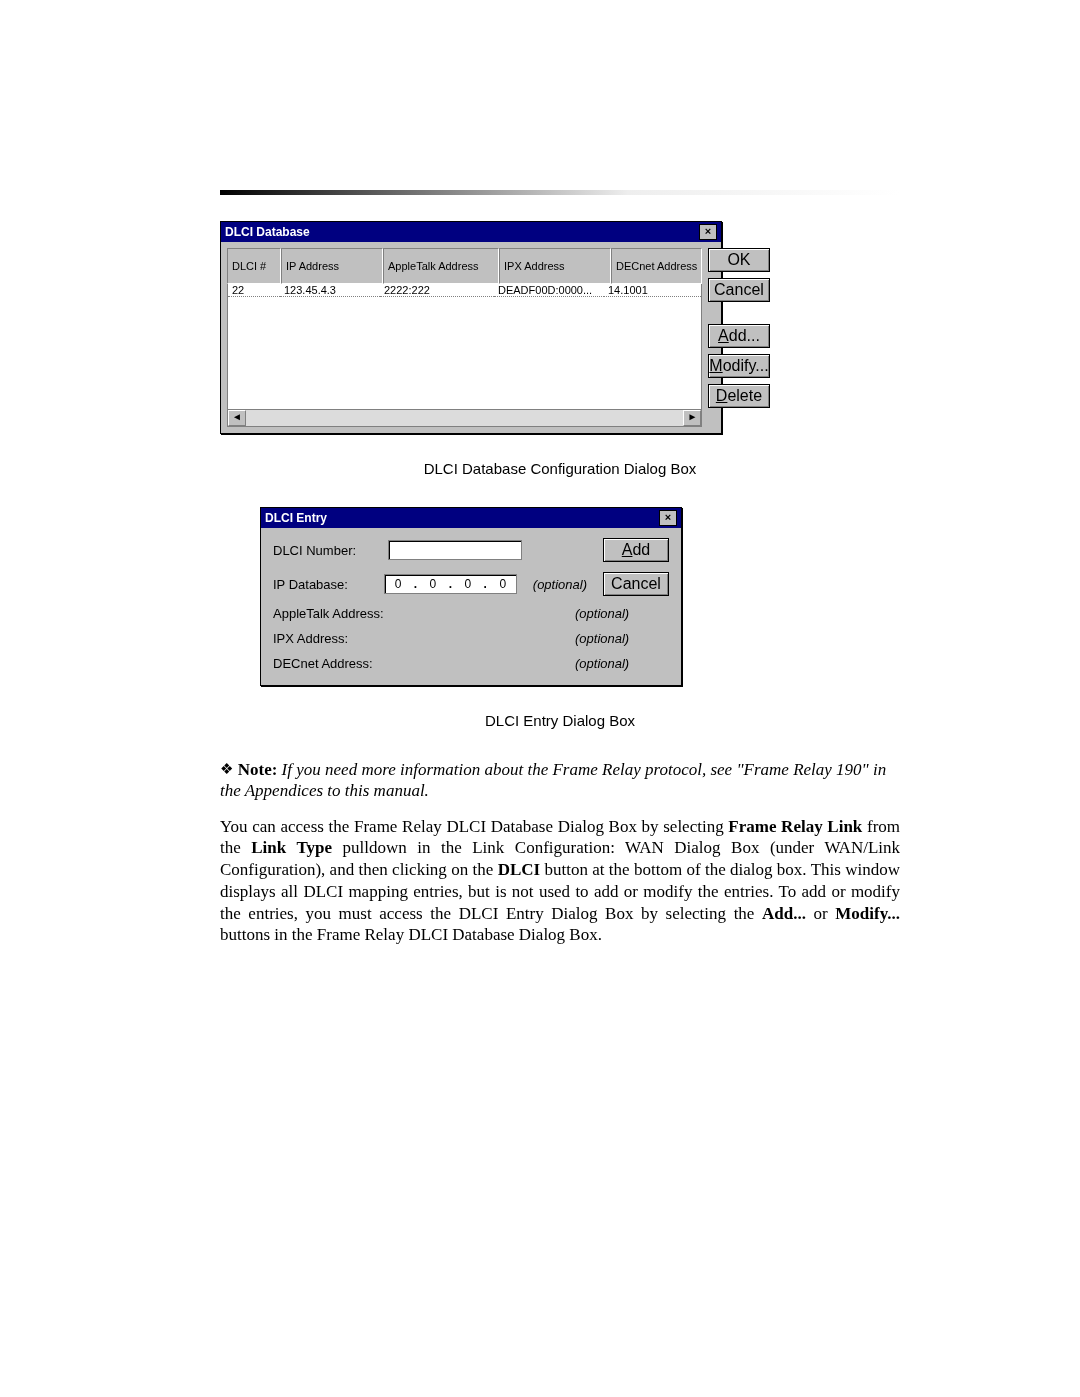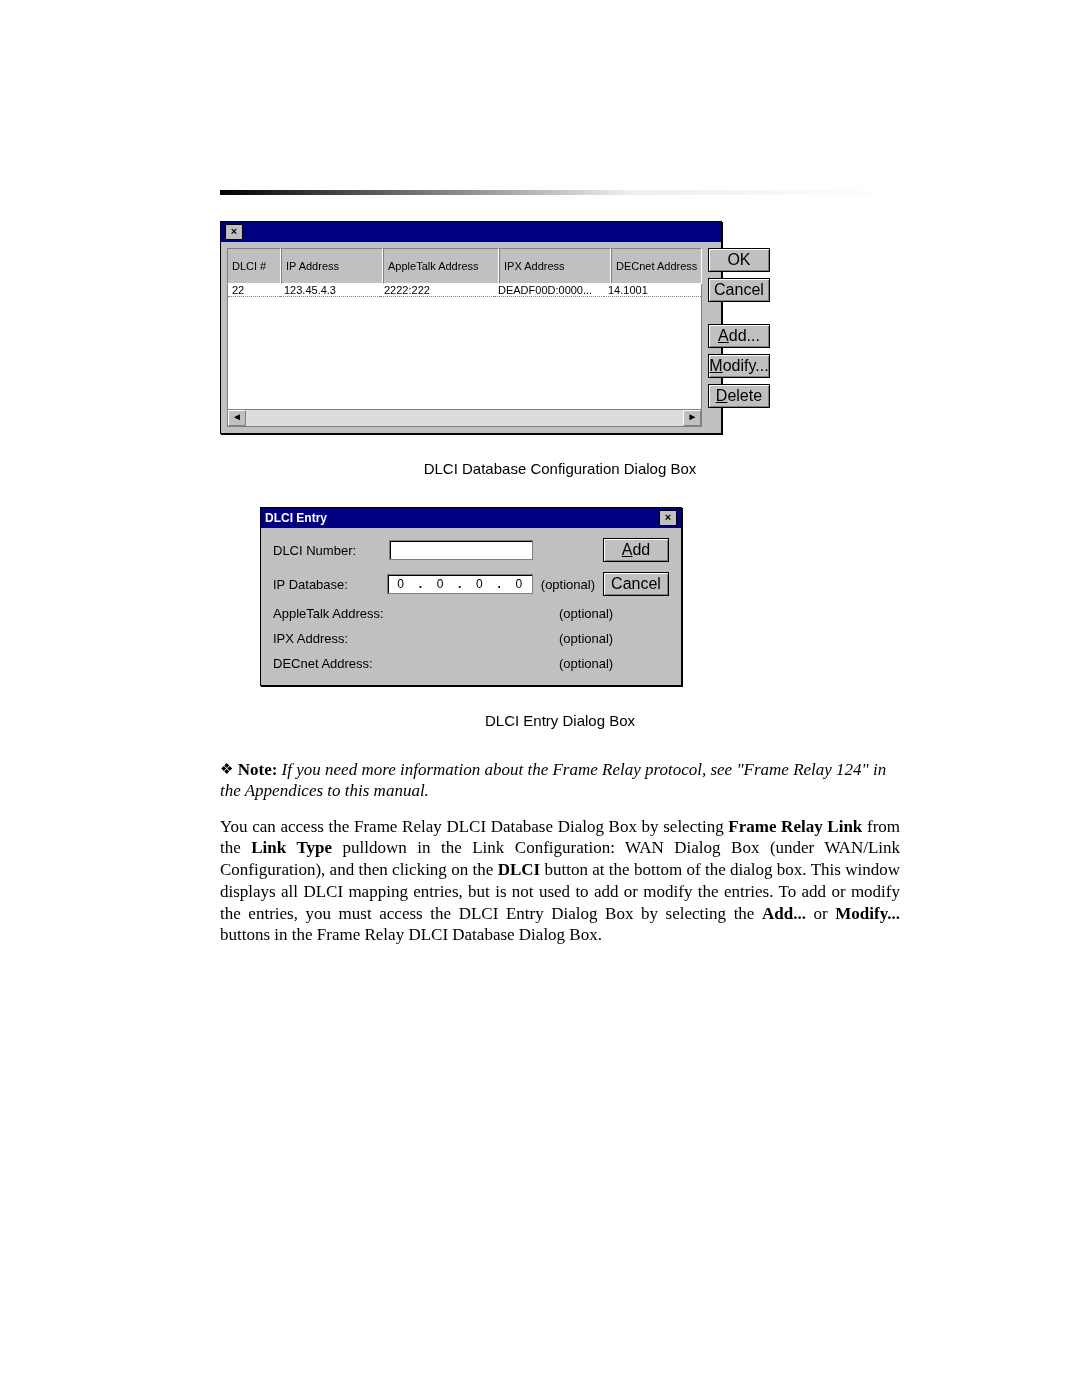--- a/index.html
+++ b/index.html
@@ -146,34 +146,34 @@
   }
 
   
   .entry-body {
     padding: 10px 12px 14px;
   }
   .entry-row {
     display: flex;
     align-items: center;
     margin-bottom: 10px;
-    gap: 8px;
+    gap: 16px;
   }
   .e-label { width: 120px; font-size: 13px; }
   .e-field {
     width: 150px; height: 18px;
     background: #fff;
     border: 1px solid #808080;
     box-shadow: inset 1px 1px 0 #000;
     font-size: 12px;
     padding: 0 4px;
     display: flex;
     align-items: center;
   }
-  .e-opt { font-size: 13px; width: 60px; }
+  .e-opt { font-size: 13px; width: 60px; font-style: italic; }
   .e-btns { display: flex; flex-direction: column; gap: 8px; margin-left: auto; }
   .e-btns .winbtn { width: 64px; text-align: center; }
 
   .ip-box {
     display: flex;
     align-items: center;
     justify-content: space-between;
     width: 150px; height: 18px;
     background: #fff;
     border: 1px solid #808080;
@@ -207,20 +207,21 @@
 </head>
 <body>
 
 <div class="page">
 
   <div class="gradient-bar"></div>
 
 
   <div class="win" style="width:500px; margin-bottom:0;">
     <div class="titlebar">
+      <span class="t-label">DLCI Database</span>
       <span class="close-btn">×</span>
     </div>
     <div class="db-body">
       <div class="list-wrap">
         <div class="list-header">
           <div class="hcell c-dlci">DLCI #</div>
           <div class="hcell c-ip">IP Address</div>
           <div class="hcell c-at">AppleTalk Address</div>
           <div class="hcell c-ipx">IPX Address</div>
           <div class="hcell c-dec">DECnet Address</div>
@@ -299,20 +300,20 @@
         <div class="e-opt">(optional)</div>
       </div>
     </div>
   </div>
 
   <div class="fig-caption">DLCI Entry Dialog Box</div>
 
   <div class="note-para">
     <span class="bullet">❖</span>
     <span class="note-label">Note:</span>
-    <span class="it">If you need more information about the Frame Relay protocol, see "Frame Relay 124" in the Appendices to this manual.</span>
+    <span class="it">If you need more information about the Frame Relay protocol, see "Frame Relay 190" in the Appendices to this manual.</span>
   </div>
 
   <div class="body-para">
     <span>You can access the Frame Relay DLCI Database Dialog Box by selecting </span><b>Frame Relay Link</b><span> from the </span><b>Link Type</b><span> pulldown in the Link Configuration: WAN Dialog Box (under WAN/Link Configuration), and then clicking on the </span><b>DLCI</b><span> button at the bottom of the dialog box. This window displays all DLCI mapping entries, but is not used to add or modify the entries. To add or modify the entries, you must access the DLCI Entry Dialog Box by selecting the </span><b>Add...</b><span> or </span><b>Modify...</b><span> buttons in the Frame Relay DLCI Database Dialog Box.</span>
   </div>
 
 </div>
 
 </body></html>

